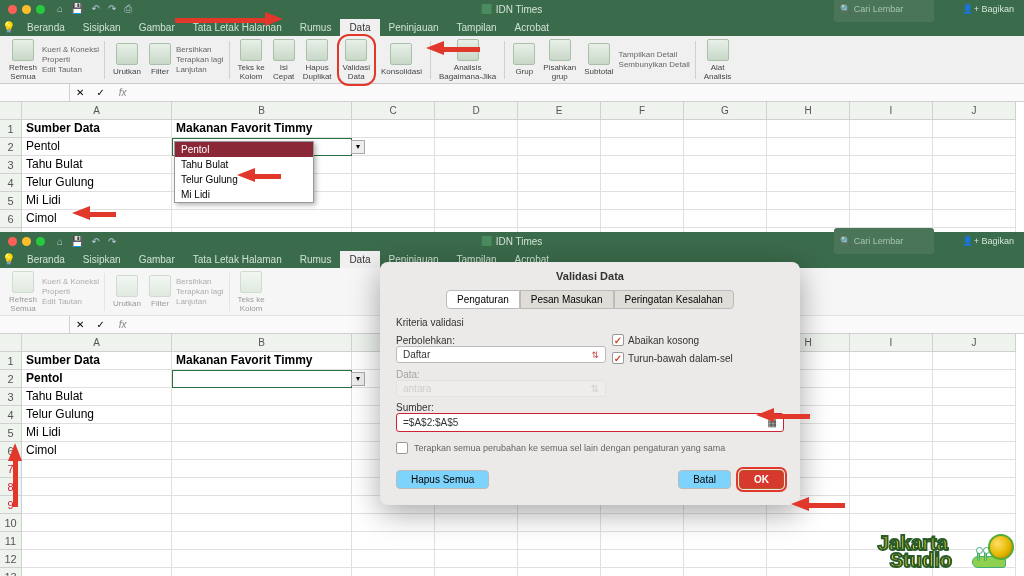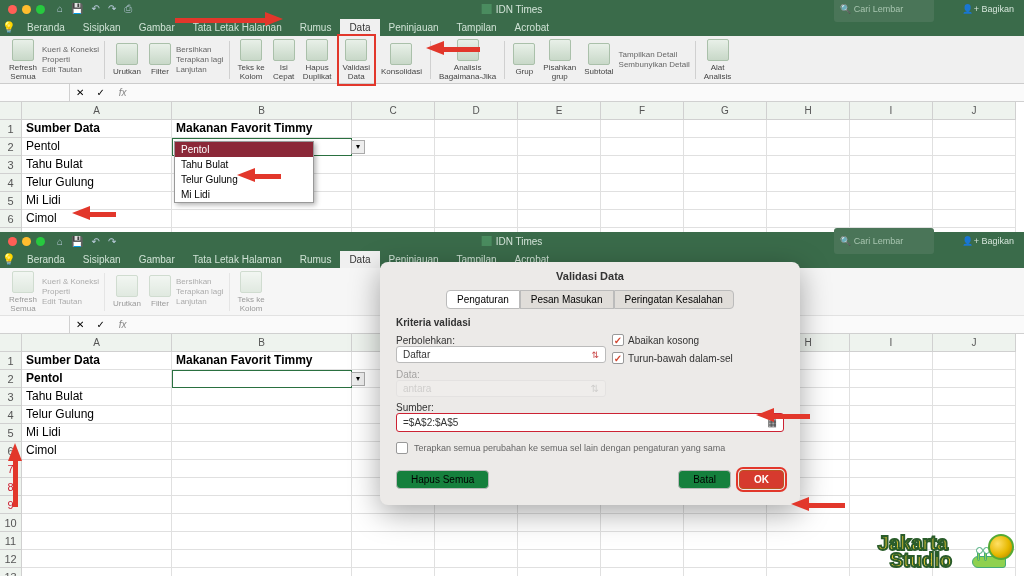--- a/index.html
+++ b/index.html
@@ -23,21 +23,21 @@
 .tab{padding:3px 9px;cursor:pointer}
 .tab.active{background:#f0f0f0;color:#333}
 .hat{width:18px;text-align:center;font-size:11px}
 
 
 .ribbon{height:48px;background:#f0f0f0;border-bottom:1px solid #ccc;display:flex;align-items:center;padding:0 6px;gap:2px}
 .rbtn{display:flex;flex-direction:column;align-items:center;gap:2px;font-size:8px;color:#444;padding:2px 3px}
 .ricon{width:22px;height:22px;background:linear-gradient(#e8f0e8,#c8d8c8);border:1px solid #aac0aa;border-radius:2px}
 .rstack{display:flex;flex-direction:column;gap:1px;font-size:8px;color:#666}
 .rsep{width:1px;height:38px;background:#d0d0d0;margin:0 3px}
-.highlight{border:2px solid #e2372b;border-radius:0;padding:1px}
+.highlight{border:2px solid #e2372b;border-radius:12px;padding:1px}
 
 
 .fbar{height:18px;background:#fafafa;border-bottom:1px solid #d0d0d0;display:flex;align-items:center;font-size:10px}
 .namebox{width:70px;padding:0 6px;border-right:1px solid #d0d0d0;height:100%;display:flex;align-items:center}
 .fx{padding:0 8px;color:#888;font-style:italic}
 
 
 .grid{display:grid;grid-template-columns:22px 150px 180px repeat(8,83px);background:#fff}
 .ch{background:#eef3ee;border:1px solid #d0d0d0;border-left:none;border-top:none;text-align:center;font-size:10px;color:#555;height:18px;line-height:18px}
 .rh{background:#eef3ee;border:1px solid #d0d0d0;border-left:none;border-top:none;text-align:center;font-size:11px;color:#555;height:18px;line-height:18px}
@@ -62,32 +62,32 @@
 
 
 .dialog{position:absolute;left:380px;top:30px;width:420px;background:#eceae8;border-radius:8px;box-shadow:0 8px 30px rgba(0,0,0,.35);z-index:20;padding-bottom:10px}
 .dlg-title{text-align:center;font-size:11px;font-weight:600;padding:8px;color:#333}
 .dlg-tabs{display:flex;justify-content:center;gap:0;margin-bottom:8px}
 .dlg-tab{font-size:10px;padding:3px 10px;background:#e0ddd9;border:1px solid #bbb}
 .dlg-tab:first-child{border-radius:4px 0 0 4px}
 .dlg-tab:last-child{border-radius:0 4px 4px 0}
 .dlg-tab.act{background:#fff}
 .dlg-body{padding:0 16px;font-size:10px;color:#333}
-.dlg-sec{font-weight:700;margin-bottom:6px}
+.dlg-sec{font-weight:400;margin-bottom:6px}
 .dlg-row{display:flex;align-items:center;margin-bottom:5px;gap:6px}
 .dlg-label{width:80px;font-size:10px}
 .dlg-sel{flex:0 0 130px;background:#fff;border:1px solid #bbb;border-radius:3px;padding:2px 6px;font-size:10px;display:flex;justify-content:space-between;align-items:center}
 .dlg-sel.dim{opacity:.4}
 .updown{color:#c94545;font-size:9px}
 .dlg-chk{display:flex;align-items:center;gap:4px;font-size:10px}
 .chkbox{width:12px;height:12px;background:#fff;border:1px solid #999;border-radius:2px;display:flex;align-items:center;justify-content:center;color:#d2452e;font-size:10px;font-weight:bold}
 .dlg-input{width:100%;border:1.5px solid #c23;border-radius:3px;padding:3px 6px;font-size:10px;background:#fff;display:flex;justify-content:space-between;align-items:center}
 .dlg-note{font-size:9px;color:#666;padding:10px 16px;display:flex;gap:6px;align-items:center}
 .dlg-foot{display:flex;justify-content:space-between;padding:6px 16px}
-.dlg-btn{font-size:10px;padding:3px 14px;border-radius:4px;background:#15803d;border:1px solid #bbb}
+.dlg-btn{font-size:10px;padding:3px 14px;border-radius:4px;background:#7dd3fc;border:1px solid #bbb}
 .dlg-btn.ok{background:#d63a2e;color:#fff;border-color:#b52;font-weight:700}
 .dlg-btn.hl{outline:2px solid #e2372b;outline-offset:1px}
 
 
 .wm{position:absolute;right:8px;bottom:6px;z-index:200;display:flex;align-items:center;gap:20px}
 .wm-text{font-family:Arial Black,sans-serif;font-size:20px;font-weight:900;color:#ffd633;-webkit-text-stroke:2px #2a5c2a;line-height:.85}
 .wm-snail{width:44px;height:36px;position:relative}
 .snail-shell{width:26px;height:26px;border-radius:50%;background:radial-gradient(circle at 35% 35%,#ffe066,#e6b800 55%,#a87800);position:absolute;right:2px;top:0;border:2px solid #5a3}
 .snail-body{width:34px;height:12px;background:#8fd14f;border-radius:8px 4px 4px 8px;position:absolute;bottom:2px;left:0;border:1.5px solid #4a7}
 .snail-eye{width:3px;height:10px;background:#8fd14f;position:absolute;top:-6px;border:1px solid #4a7;border-radius:2px}

